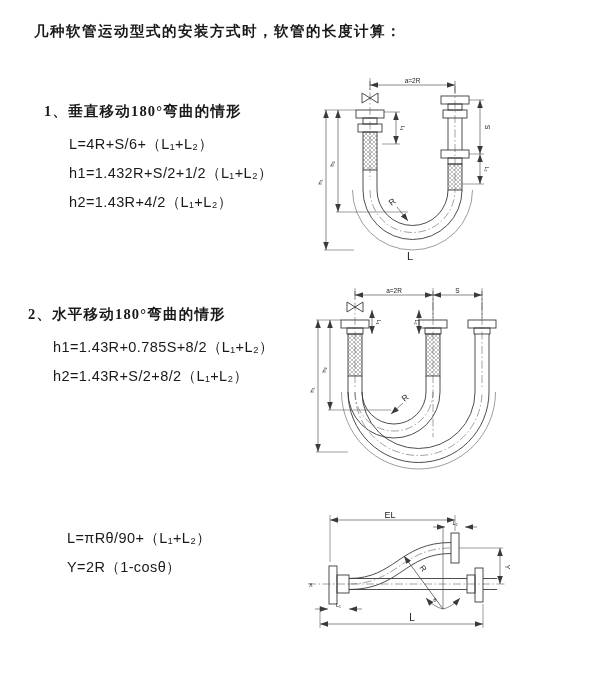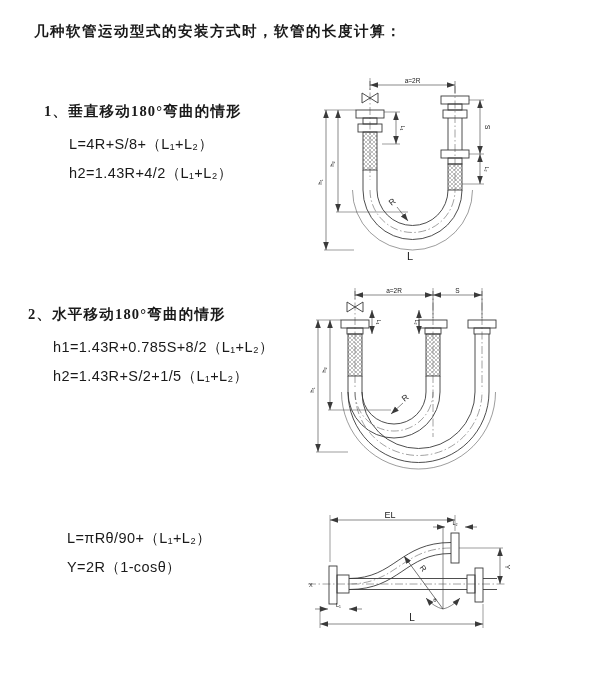--- a/index.html
+++ b/index.html
@@ -18,21 +18,22 @@
   .thin{stroke-width:0.5;}
 </style>
 </head>
 <body>
 
 <div class="abs title" style="left:34px;top:22px">几种软管运动型式的安装方式时，软管的长度计算：</div>
 
 <div class="abs" style="left:44px;top:102px">
   <div class="sec-heading">1、垂直移动180°弯曲的情形</div>
   <div class="formulas">
-    <div class="formula">L=4R+S/8+（L₁+L₂）</div>
+    <div class="formula">L=4R+S/6+（L₁+L₂）</div>
+    <div class="formula">h1=1.432R+S/2+1/2（L₁+L₂）</div>
     <div class="formula">h2=1.43R+4/2（L₁+L₂）</div>
   </div>
 </div>
 
 <svg class="abs" style="left:312px;top:72px" width="280" height="190" viewBox="0 0 280 190">
   <defs>
     <marker id="ar1" markerUnits="userSpaceOnUse" markerWidth="8" markerHeight="8" refX="8" refY="4" orient="auto-start-reverse">
       <path d="M0,1.2 L8,4 L0,6.8 Z" fill="#3a3a3a"></path>
     </marker>
     <pattern id="br1" width="4" height="4" patternUnits="userSpaceOnUse">
@@ -98,21 +99,21 @@
     <text x="10" y="110" font-size="6" text-anchor="middle" transform="rotate(-90 10,110)">h₁</text>
     <text x="82" y="132" font-size="8.5" text-anchor="middle" transform="rotate(-38 82,132)">R</text>
     <text x="98" y="188" font-size="11" text-anchor="middle">L</text>
   </g>
 </svg>
 
 <div class="abs" style="left:28px;top:305px">
   <div class="sec-heading">2、水平移动180°弯曲的情形</div>
   <div class="formulas">
     <div class="formula">h1=1.43R+0.785S+8/2（L₁+L₂）</div>
-    <div class="formula">h2=1.43R+S/2+1/5（L₁+L₂）</div>
+    <div class="formula">h2=1.43R+S/2+8/2（L₁+L₂）</div>
   </div>
 </div>
 
 <svg class="abs" style="left:306px;top:282px" width="294" height="190" viewBox="0 0 294 190">
   <defs>
     <marker id="ar2" markerUnits="userSpaceOnUse" markerWidth="8" markerHeight="8" refX="8" refY="4" orient="auto-start-reverse">
       <path d="M0,1.2 L8,4 L0,6.8 Z" fill="#3a3a3a"></path>
     </marker>
     <pattern id="br2" width="4" height="4" patternUnits="userSpaceOnUse">
       <path d="M0,4 L4,0 M0,0 L4,4" stroke="#808080" stroke-width="0.5" fill="none"></path>

